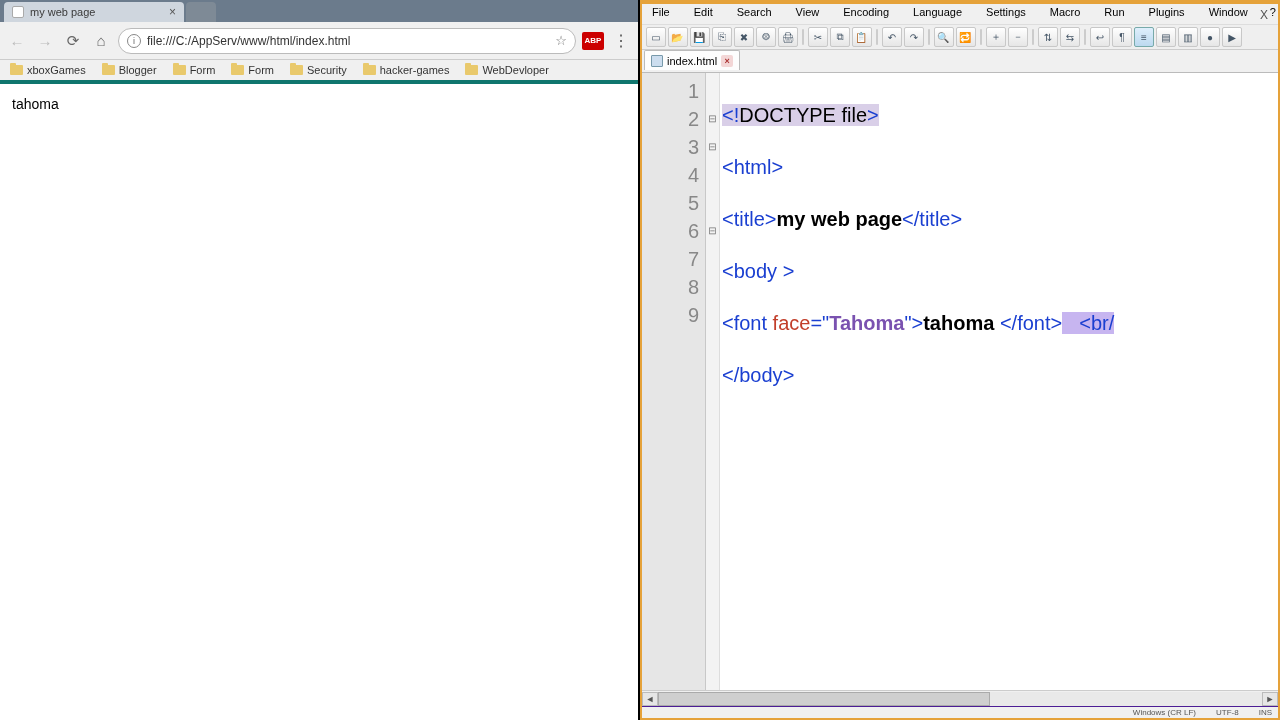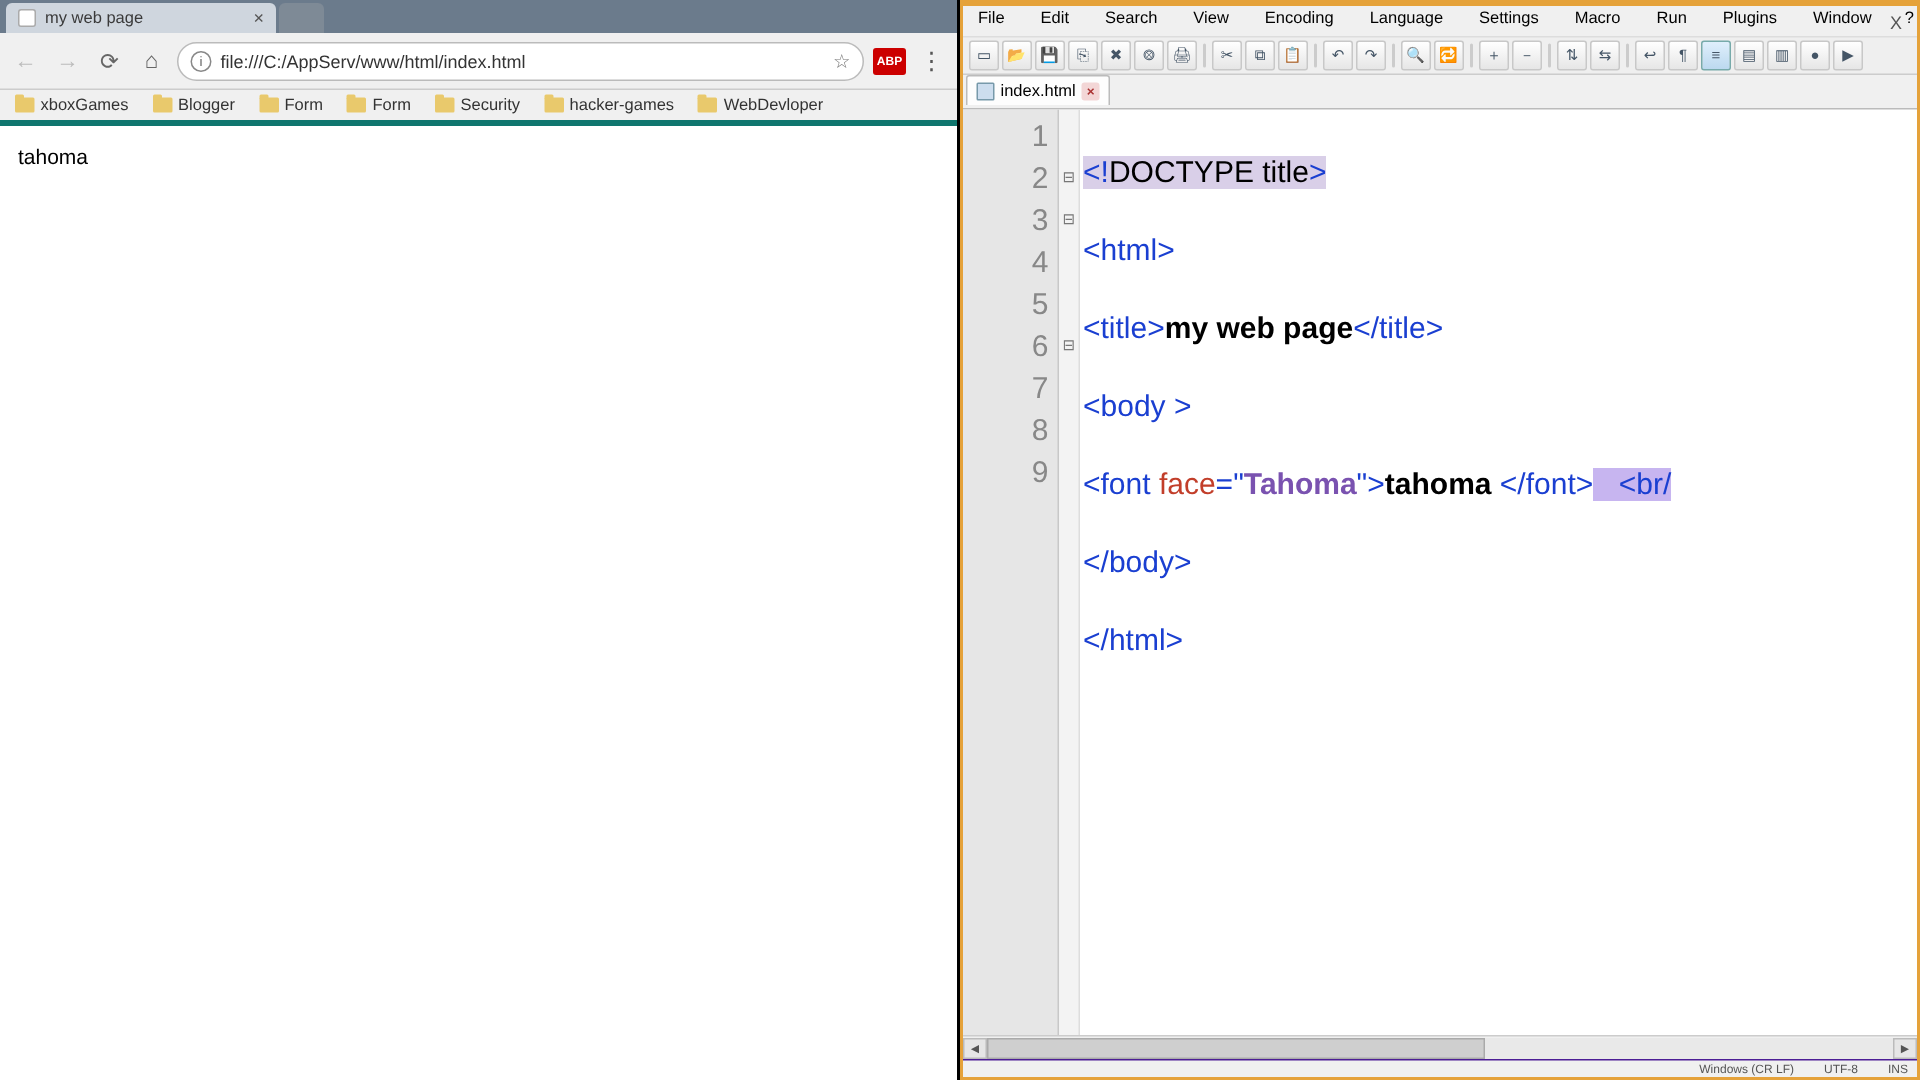--- a/index.html
+++ b/index.html
@@ -197,27 +197,26 @@
         <div>⊟</div>
         <div>⊟</div>
         <div></div>
         <div></div>
         <div>⊟</div>
         <div></div>
         <div></div>
         <div></div>
       </div>
       <div class="code">
-<div class="row"><span class="hl-doctype"><span class="t-ang">&lt;!</span><span class="t-decl">DOCTYPE title</span><span class="t-ang">&gt;</span></span></div>
+<div class="row"><span class="hl-doctype"><span class="t-ang">&lt;!</span><span class="t-decl">DOCTYPE file</span><span class="t-ang">&gt;</span></span></div>
 <div class="row"><span class="t-ang">&lt;</span><span class="t-name">html</span><span class="t-ang">&gt;</span></div>
 <div class="row"><span class="t-ang">&lt;</span><span class="t-name">title</span><span class="t-ang">&gt;</span><span class="t-text">my web page</span><span class="t-ang">&lt;/</span><span class="t-name">title</span><span class="t-ang">&gt;</span></div>
 <div class="row"><span class="t-ang">&lt;</span><span class="t-name">body </span><span class="t-ang">&gt;</span></div>
 <div class="row"><span class="t-ang">&lt;</span><span class="t-name">font</span><span class="t-attr"> face</span><span class="t-ang">=</span><span class="t-ang">"</span><span class="t-str">Tahoma</span><span class="t-ang">"</span><span class="t-ang">&gt;</span><span class="t-text">tahoma </span><span class="t-ang">&lt;/</span><span class="t-name">font</span><span class="t-ang">&gt;</span><span class="hl-sel"><span class="t-ang">&lt;</span><span class="t-name">br/</span></span></div>
 <div class="row"><span class="t-ang">&lt;/</span><span class="t-name">body</span><span class="t-ang">&gt;</span></div>
-<div class="row"><span class="t-ang">&lt;/</span><span class="t-name">html</span><span class="t-ang">&gt;</span></div>
 <div class="row" style="height:170px"></div>
 
       </div>
     </div>
     <div class="ed-hscroll">
       <div class="arrow">◄</div>
       <div class="track">
           <div class="thumb"></div>
         </div>
       <div class="arrow">►</div>

